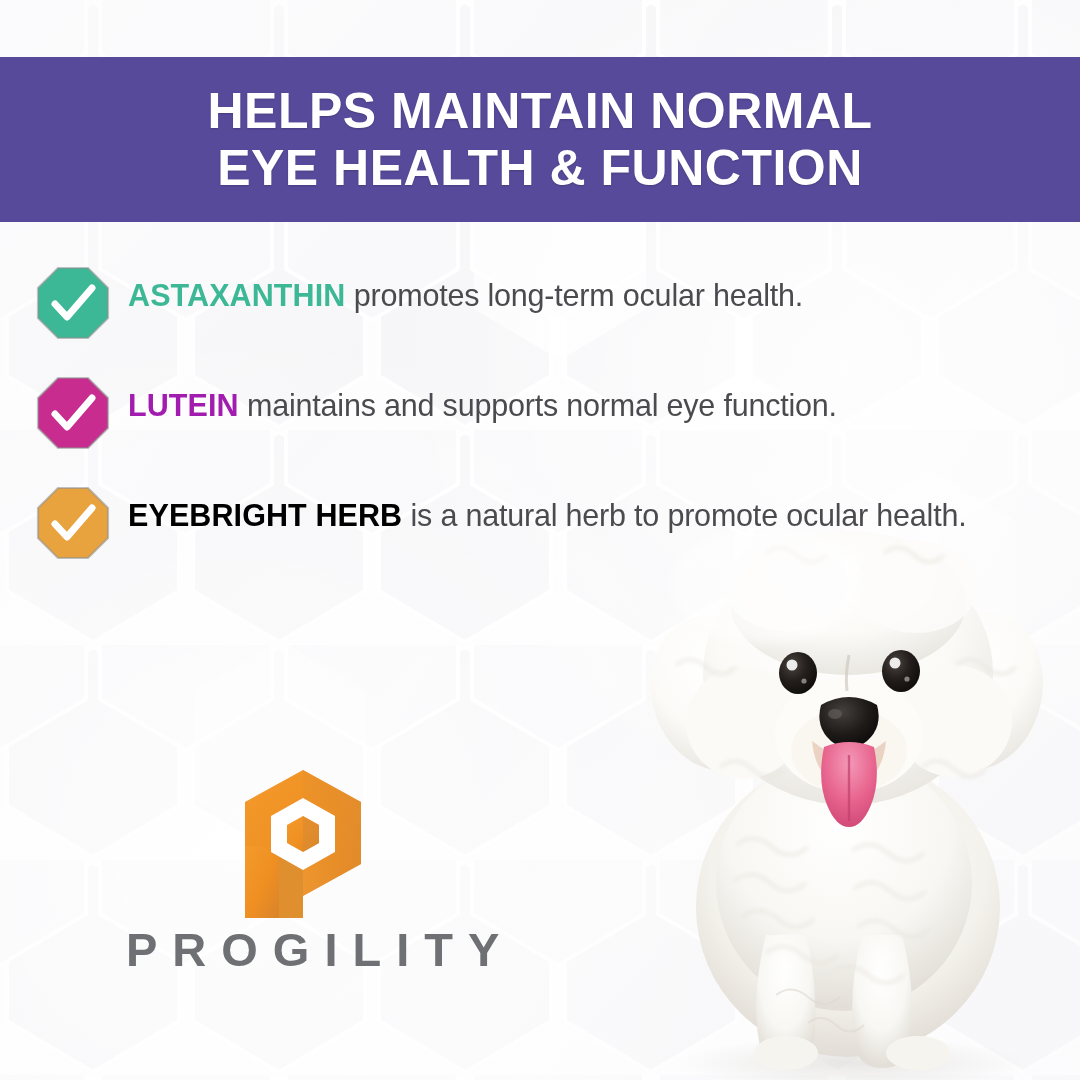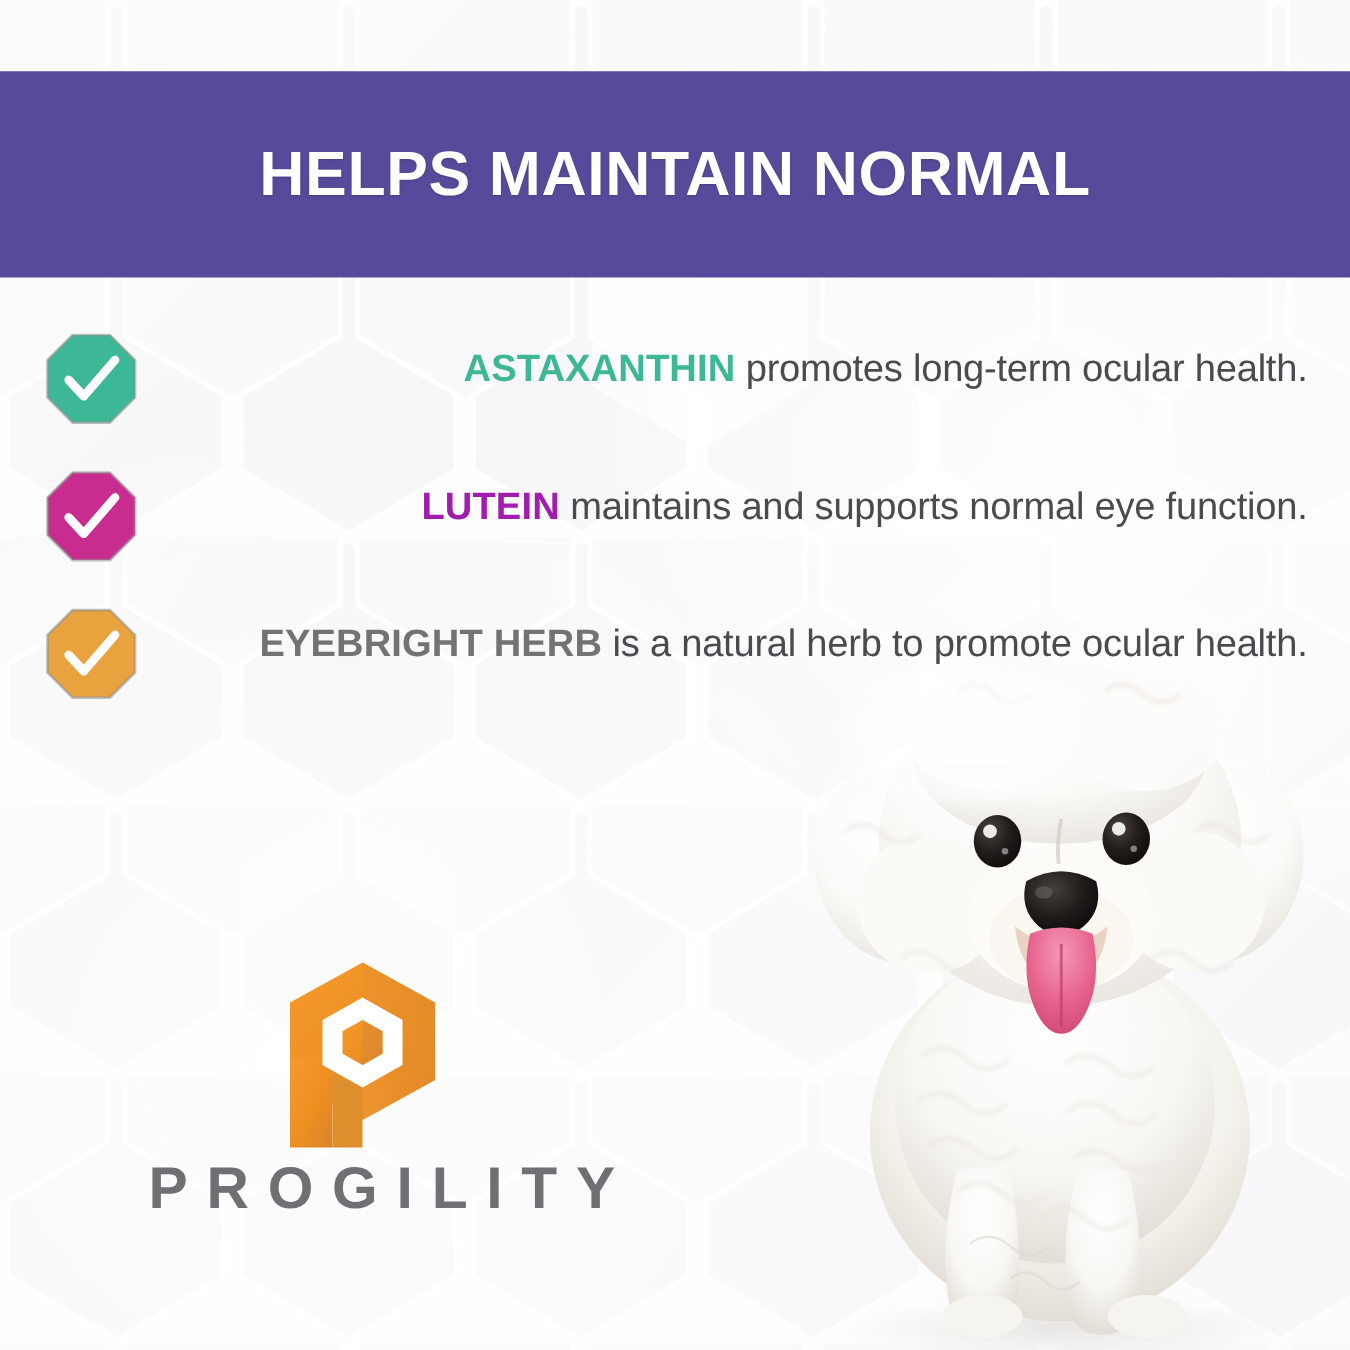--- a/index.html
+++ b/index.html
@@ -48,46 +48,44 @@
   }
   .badge{
     position:absolute;left:0;top:0;width:74px;height:74px;
   }
   .badge svg{display:block;width:74px;height:74px;}
   .bullet-text{
     padding-left:92px;
     font-size:30.5px;line-height:1.33;
     color:#4b4b4f;letter-spacing:-.2px;
     padding-top:9px;
-    text-align:right;
   }
   .kw{font-weight:bold;letter-spacing:.1px;}
   .kw-green{color:#3db896;}
   .kw-magenta{color:#a21caf;}
-  .kw-orange{color:#737373;}
+  .kw-orange{color:#000000;}
   .kw-blue{color:#53a5dd;}
   .rest{color:#4b4b4f;}
   .rest-bold{color:#262628;font-weight:bold;}
 
   .row-1{height:86px;}
   .row-2{height:86px;}
   .row-3{height:100px;}
   .row-4{height:100px;}
 
   
   .dog{
     position:absolute;right:-6px;bottom:0;width:470px;height:565px;z-index:4;
   }
   .dog svg{display:block;width:100%;height:100%;}
 
   
   .logo-block{
-    position:absolute;left:113px;top:768px;z-index:5;
+    position:absolute;left:126px;top:768px;z-index:5;
     width:400px;
-    text-align:center;
   }
   .logo-mark{width:128px;height:152px;margin-left:113px;}
   .logo-mark svg{display:block;width:100%;height:100%;}
   .logo-word{
     margin-top:6px;
     font-size:47px;font-weight:bold;color:#6f7073;
     letter-spacing:15px;line-height:1;
     white-space:nowrap;
   }
 </style>
@@ -117,20 +115,21 @@
 
       <polygon points="560,150 646,201 646,309 560,360 474,309 474,201" fill="#ffffff" opacity=".75"></polygon>
       <polygon points="280,640 366,691 366,799 280,850 194,799 194,691" fill="#ffffff" opacity=".35"></polygon>
       <polygon points="930,470 1016,521 1016,629 930,680 844,629 844,521" fill="#ffffff" opacity=".6"></polygon>
     </svg>
   </div>
   <div class="bg-wash"></div>
 
   <div class="banner">
     <div class="banner-line">HELPS MAINTAIN NORMAL</div>
+    <div class="banner-line">EYE HEALTH &amp; FUNCTION</div>
   </div>
 
   <div class="dog">
     <svg viewBox="0 0 470 565" aria-hidden="true">
       <defs>
         <radialGradient id="furA" cx="45%" cy="30%" r="72%">
           <stop offset="0%" stop-color="#ffffff"></stop>
           <stop offset="58%" stop-color="#fbfaf7"></stop>
           <stop offset="100%" stop-color="#e9e6e0"></stop>
         </radialGradient>

